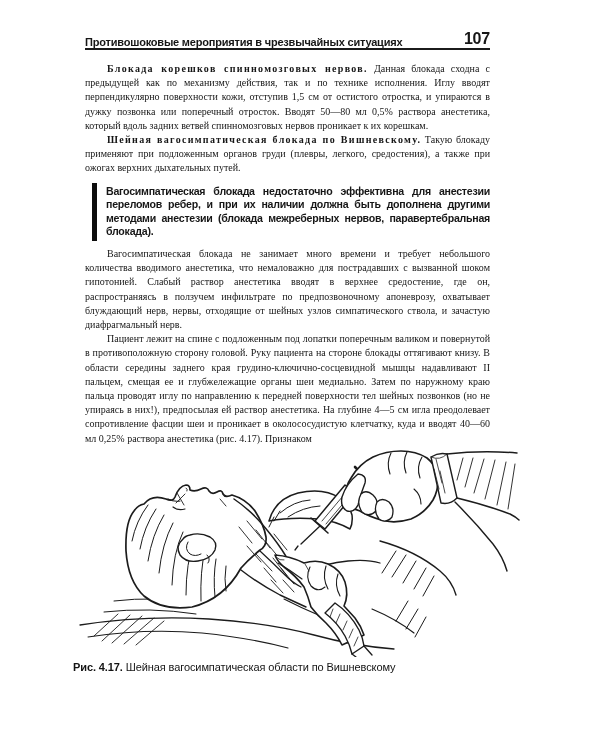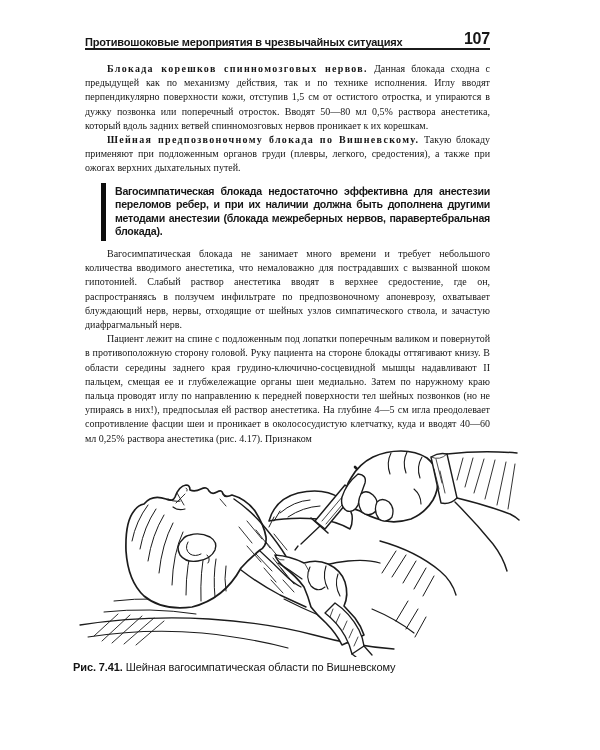--- a/index.html
+++ b/index.html
@@ -20,21 +20,21 @@
   .runhead .pnum{font-size:16px;}
   
   .bodytext{margin-top:12px;}
   .bodytext p{
     margin:0;text-indent:22px;text-align:justify;
     font-size:10px;line-height:14.2px;
   }
   .lead{font-weight:700;letter-spacing:1.3px;}
   
   .note{
-    margin:7px 0 6px 16px;
+    margin:7px 0 6px 7px;
     border-left:5px solid #0d0d0d;
     padding:2px 0 2px 9px;
     font-family:"Liberation Sans",sans-serif;font-weight:700;
     font-size:10.6px;line-height:13.6px;letter-spacing:-0.25px;
     text-align:justify;text-indent:0;
   }
   
   .figure{margin:3px 0 0 -12px;width:447px;}
   .figure svg{display:block;}
   .caption{
@@ -50,21 +50,21 @@
 <div class="sheet">
   <div class="content">
 
     <div class="runhead">
       <span>Противошоковые мероприятия в чрезвычайных ситуациях</span>
       <span class="pnum">107</span>
     </div>
 
     <div class="bodytext">
       <p><span class="lead">Блокада корешков спинномозговых нервов.</span> <span>Данная блокада сходна с предыдущей как по механизму действия, так и по технике исполнения. Иглу вводят перпендикулярно поверхности кожи, отступив 1,5 см от остистого отростка, и упираются в дужку позвонка или поперечный отросток. Вводят 50—80 мл 0,5% раствора анестетика, который вдоль задних ветвей спинномозговых нервов проникает к их корешкам.</span></p>
-      <p><span class="lead">Шейная предпозвоночному блокада по Вишневскому.</span> <span>Такую блокаду применяют при подложенным органов груди (плевры, легкого, средостения), а также при ожогах верхних дыхательных путей.</span></p>
+      <p><span class="lead">Шейная вагосимпатическая блокада по Вишневскому.</span> <span>Такую блокаду применяют при подложенным органов груди (плевры, легкого, средостения), а также при ожогах верхних дыхательных путей.</span></p>
 
       <div class="note">
         <span>Вагосимпатическая блокада недостаточно эффективна для анестезии переломов ребер, и при их наличии должна быть дополнена другими методами анестезии (блокада межреберных нервов, паравертебральная блокада).</span>
       </div>
 
       <p><span>Вагосимпатическая блокада не занимает много времени и требует небольшого количества вводимого анестетика, что немаловажно для пострадавших с вызванной шоком гипотонией. Слабый раствор анестетика вводят в верхнее средостение, где он, распространяясь в ползучем инфильтрате по предпозвоночному апоневрозу, охватывает блуждающий нерв, нервы, отходящие от шейных узлов симпатического ствола, и зачастую диафрагмальный нерв.</span></p>
       <p><span>Пациент лежит на спине с подложенным под лопатки поперечным валиком и повернутой в противоположную сторону головой. Руку пациента на стороне блокады оттягивают книзу. В области середины заднего края грудино-ключично-сосцевидной мышцы надавливают II пальцем, смещая ее и глубжележащие органы шеи медиально. Затем по наружному краю пальца проводят иглу по направлению к передней поверхности тел шейных позвонков (но не упираясь в них!), предпосылая ей раствор анестетика. На глубине 4—5 см игла преодолевает сопротивление фасции шеи и проникает в околососудистую клетчатку, куда и вводят 40—60 мл 0,25% раствора анестетика (рис. 4.17). Признаком</span></p>
     </div>
 
     <div class="figure">
@@ -125,19 +125,19 @@
           <path d="M317,4 Q312,14 316,25 M333,3 Q328,13 332,24 M348,8 Q342,18 346,29 M340,40 Q347,46 347,55" stroke-width="1.1"></path>
 
           <path fill="#ffffff" stroke-width="1.4" d="M357,8 Q365,3 373,5 L383,49 Q376,56 367,54 Z"></path>
           <path d="M362,10 L368,34 M366,22 L371,44 M360,20 L365,40 M357,8 Q366,12 373,5" stroke-width="0.8"></path>
           <path d="M373,5 Q408,1 443,4 M383,49 Q412,56 436,65 Q442,68 445,71" stroke-width="1.5"></path>
           <path d="M389,9 L383,31 M399,9 L391,38 M410,10 L400,44 M421,11 L411,50 M432,13 L423,56 M441,15 L434,60" stroke-width="0.9"></path>
           <path d="M381,53 Q402,74 419,95 Q429,108 433,122" stroke-width="1.4"></path>
         </g>
       </svg>
       <div class="caption">
-        <span class="cap-label">Рис. 7.41.</span>
+        <span class="cap-label">Рис. 4.17.</span>
         <span>Шейная вагосимпатическая области по Вишневскому</span>
       </div>
     </div>
 
   </div>
 </div>
 
 </body></html>

